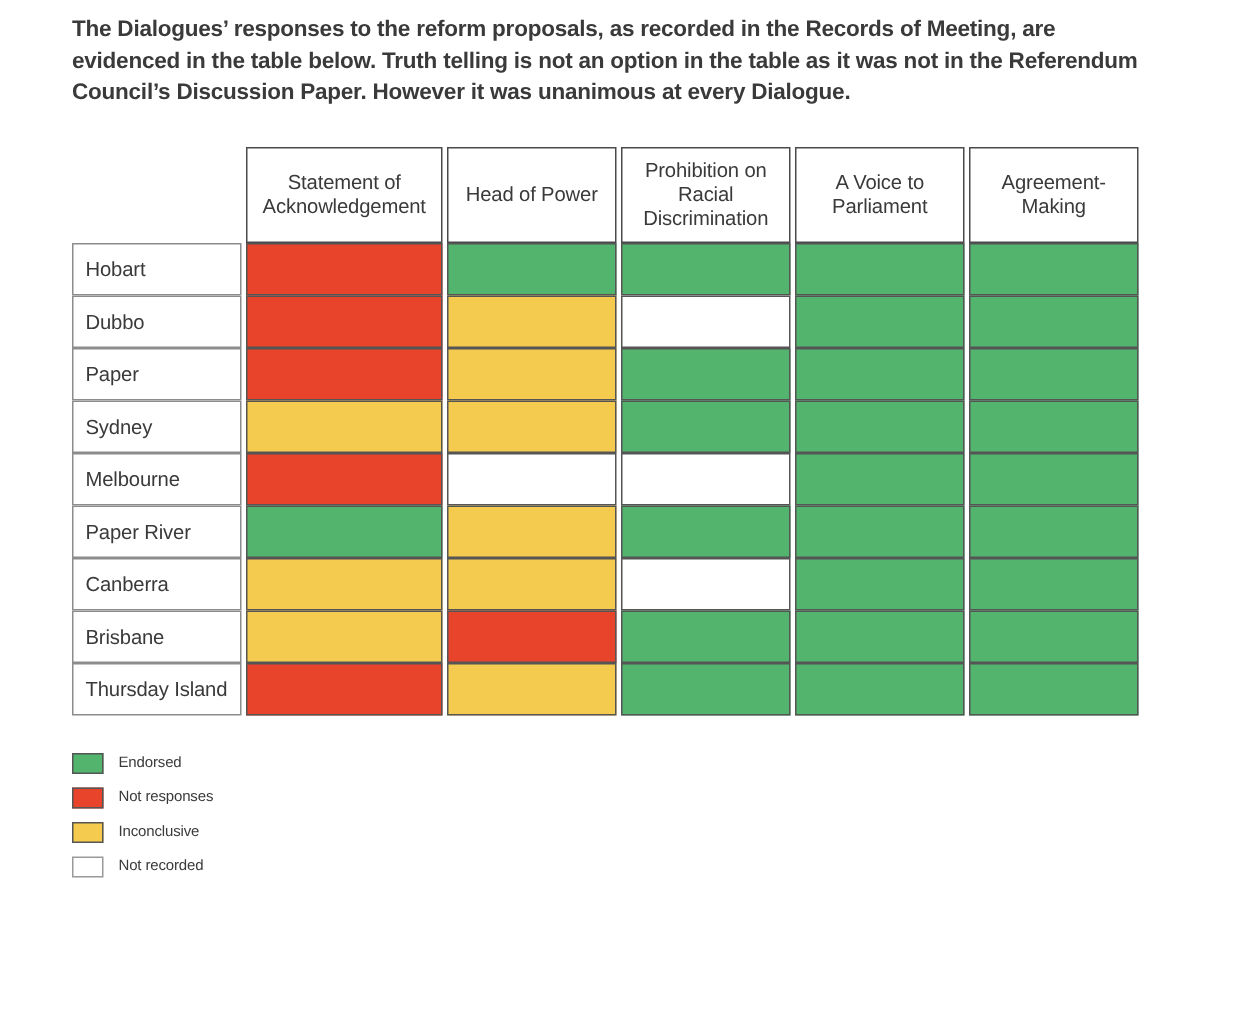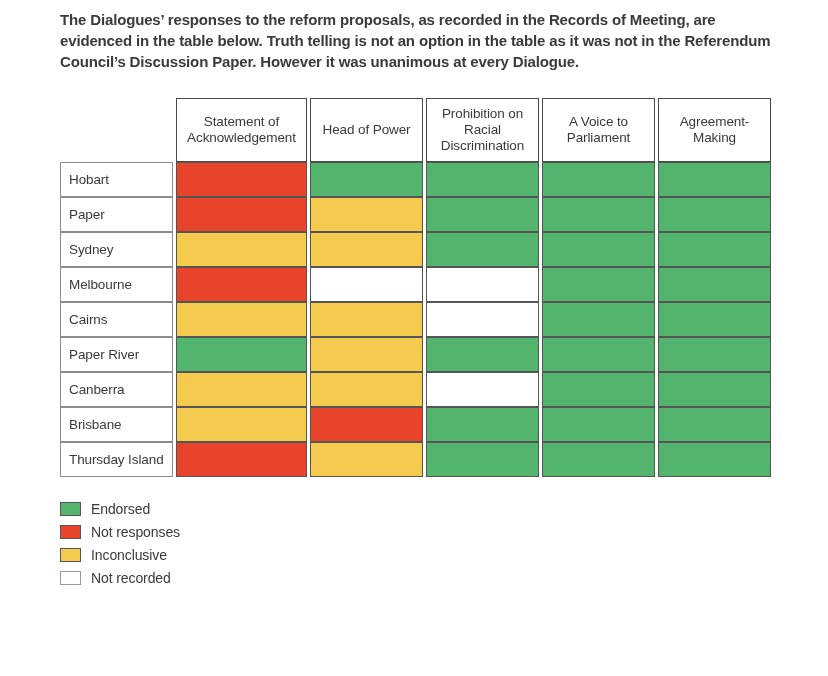--- a/index.html
+++ b/index.html
@@ -1,21 +1,21 @@
 <!DOCTYPE html>
 <html><head>
 <meta charset="utf-8">
 <style>
   html, body { margin: 0; padding: 0; background: #ffffff; }
   body {
     width: 828px; height: 676px; overflow: hidden;
     font-family: "Liberation Sans", sans-serif;
     color: #3a3a3a;
   }
-  .page { padding: 9px 0 0 48px; margin-left: 12px; }
+  .page { padding: 9px 0 0 48px; }
 
   .intro {
     width: 718px;
     margin: 0;
     font-size: 15px;
     line-height: 21px;
     font-weight: bold;
     letter-spacing: -0.15px;
     color: #3a3a3a;
   }
@@ -67,21 +67,21 @@
     margin-bottom: 2px;
   }
   .legend-swatch {
     width: 21px; height: 14px;
     box-sizing: border-box;
     border: 1px solid #555555;
     margin-right: 10px;
     flex: none;
   }
   .legend-swatch.not_recorded { border-color: #999999; }
-  .legend-label { font-size: 14px; letter-spacing: -0.1px; }
+  .legend-label { font-size: 10px; letter-spacing: -0.1px; }
 </style>
 </head>
 <body>
 
 <div class="page">
 
   <p class="intro">The Dialogues’ responses to the reform proposals, as recorded in the Records of Meeting, are evidenced in the table below. Truth telling is not an option in the table as it was not in the Referendum Council’s Discussion Paper. However it was unanimous at every Dialogue.</p>
 
   <table class="grid">
     <thead>
@@ -97,47 +97,47 @@
     <tbody>
         <tr>
           <td class="row-label">Hobart</td>
           <td class="cell" style="background: rgb(232, 67, 43);"></td>
           <td class="cell" style="background: rgb(83, 180, 110);"></td>
           <td class="cell" style="background: rgb(83, 180, 110);"></td>
           <td class="cell" style="background: rgb(83, 180, 110);"></td>
           <td class="cell" style="background: rgb(83, 180, 110);"></td>
         </tr>
         <tr>
+          <td class="row-label">Dubbo</td>
+          <td class="cell" style="background: rgb(232, 67, 43);"></td>
+          <td class="cell" style="background: rgb(245, 203, 79);"></td>
+          <td class="cell" style="background: rgb(255, 255, 255);"></td>
+          <td class="cell" style="background: rgb(83, 180, 110);"></td>
+          <td class="cell" style="background: rgb(83, 180, 110);"></td>
+        </tr>
+        <tr>
           <td class="row-label">Paper</td>
           <td class="cell" style="background: rgb(232, 67, 43);"></td>
           <td class="cell" style="background: rgb(245, 203, 79);"></td>
           <td class="cell" style="background: rgb(83, 180, 110);"></td>
           <td class="cell" style="background: rgb(83, 180, 110);"></td>
           <td class="cell" style="background: rgb(83, 180, 110);"></td>
         </tr>
         <tr>
           <td class="row-label">Sydney</td>
           <td class="cell" style="background: rgb(245, 203, 79);"></td>
           <td class="cell" style="background: rgb(245, 203, 79);"></td>
           <td class="cell" style="background: rgb(83, 180, 110);"></td>
           <td class="cell" style="background: rgb(83, 180, 110);"></td>
           <td class="cell" style="background: rgb(83, 180, 110);"></td>
         </tr>
         <tr>
           <td class="row-label">Melbourne</td>
           <td class="cell" style="background: rgb(232, 67, 43);"></td>
           <td class="cell" style="background: rgb(255, 255, 255);"></td>
-          <td class="cell" style="background: rgb(255, 255, 255);"></td>
-          <td class="cell" style="background: rgb(83, 180, 110);"></td>
-          <td class="cell" style="background: rgb(83, 180, 110);"></td>
-        </tr>
-        <tr>
-          <td class="row-label">Cairns</td>
-          <td class="cell" style="background: rgb(245, 203, 79);"></td>
-          <td class="cell" style="background: rgb(245, 203, 79);"></td>
           <td class="cell" style="background: rgb(255, 255, 255);"></td>
           <td class="cell" style="background: rgb(83, 180, 110);"></td>
           <td class="cell" style="background: rgb(83, 180, 110);"></td>
         </tr>
         <tr>
           <td class="row-label">Paper River</td>
           <td class="cell" style="background: rgb(83, 180, 110);"></td>
           <td class="cell" style="background: rgb(245, 203, 79);"></td>
           <td class="cell" style="background: rgb(83, 180, 110);"></td>
           <td class="cell" style="background: rgb(83, 180, 110);"></td>

